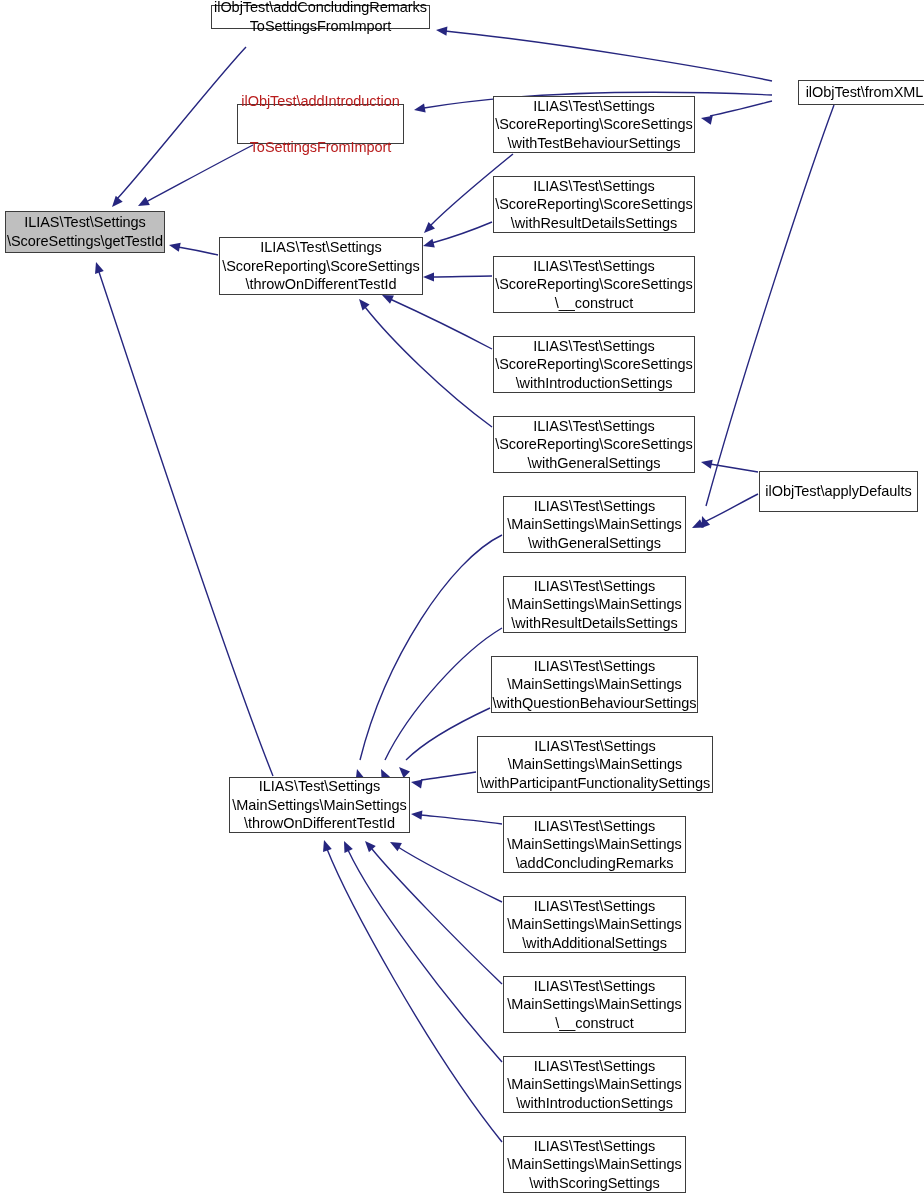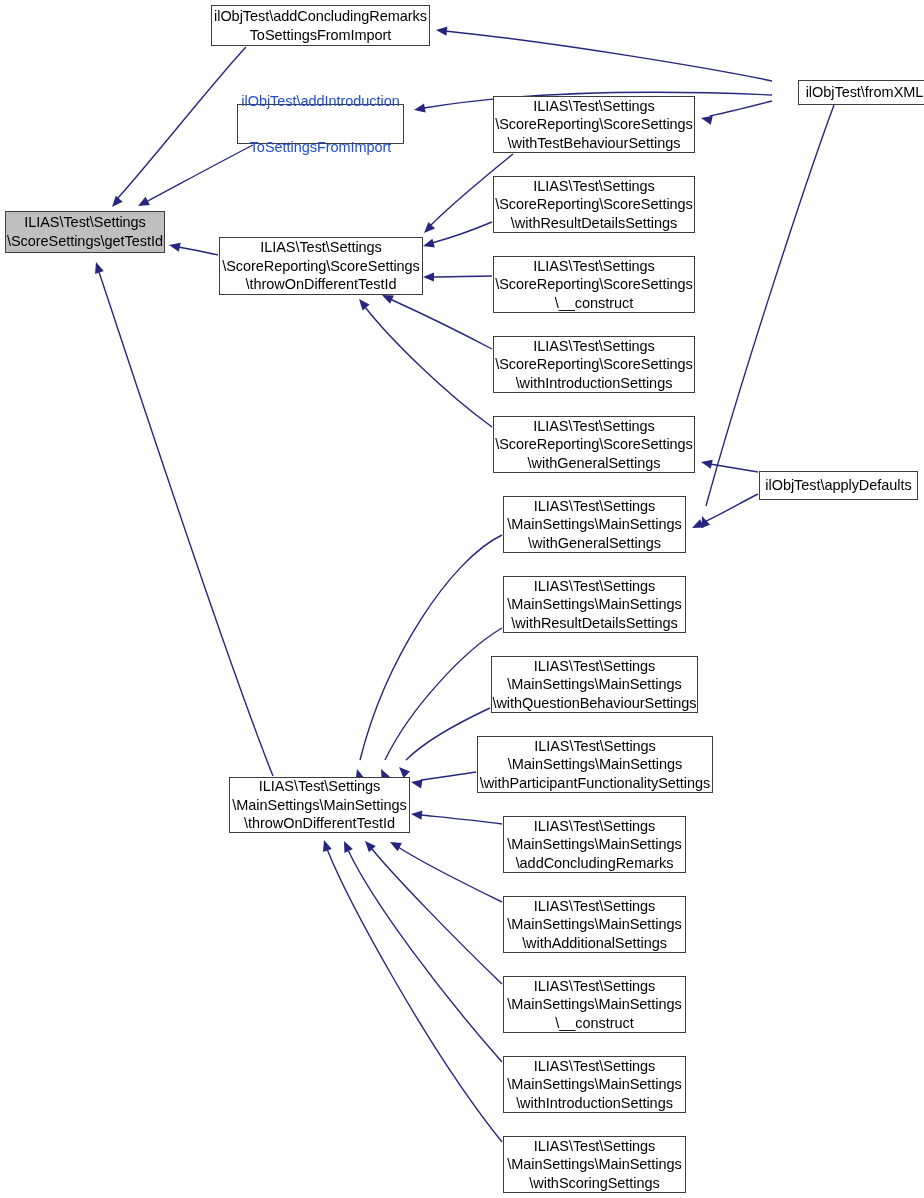--- a/index.html
+++ b/index.html
@@ -99,25 +99,25 @@
       <polygon points="390,842 401.8719927102633,843.1026282634938 397.5528543326331,851.2257461177959" fill="#26267f"></polygon>
       <path d="M502,984 C456,940 394,876 372,849" fill="none" stroke="#26267f" stroke-width="1.4"></path>
       <polygon points="365,841 375.7789028671435,846.0965922910007 368.9419704727514,852.2525938695021" fill="#26267f"></polygon>
       <path d="M502,1062 C442,994 373,903 348,850" fill="none" stroke="#26267f" stroke-width="1.4"></path>
       <polygon points="344,841 352.8178166995163,849.0253416533959 344.4797850587791,852.9134296614103" fill="#26267f"></polygon>
       <path d="M502,1142 C428,1050 347,899 327,849" fill="none" stroke="#26267f" stroke-width="1.4"></path>
       <polygon points="324,840 331.77404691308215,849.0401435051219 323.02432696316674,851.8830998533715" fill="#26267f"></polygon>
     </svg>
   <div id="nodes">
       <div class="node current" style="left: 5px; top: 211px; width: 160px; height: 42px; border-color: rgb(61, 61, 61); color: rgb(0, 0, 0); background: rgb(191, 191, 191);"><span class="ln">ILIAS\Test\Settings</span><span class="ln">\ScoreSettings\getTestId</span></div>
-      <div class="node" style="left: 211px; top: 5px; width: 219px; height: 41px; border-color: rgb(61, 61, 61); color: rgb(0, 0, 0); background: rgb(255, 255, 255);"><span class="ln">ilObjTest\addConcludingRemarks</span><span class="ln">ToSettingsFromImport</span></div>
-      <div class="node" style="left: 237px; top: 104px; width: 167px; height: 40px; border-color: rgb(61, 61, 61); color: #1d4ed8; background: rgb(255, 255, 255); gap: 27px;"><span class="ln">ilObjTest\addIntroduction</span><span class="ln">ToSettingsFromImport</span></div>
+      <div class="node" style="left: 211px; top: 5px; width: 219px; height: 24px; border-color: rgb(61, 61, 61); color: rgb(0, 0, 0); background: rgb(255, 255, 255);"><span class="ln">ilObjTest\addConcludingRemarks</span><span class="ln">ToSettingsFromImport</span></div>
+      <div class="node" style="left: 237px; top: 104px; width: 167px; height: 40px; border-color: rgb(61, 61, 61); color: #b91c1c; background: rgb(255, 255, 255); gap: 27px;"><span class="ln">ilObjTest\addIntroduction</span><span class="ln">ToSettingsFromImport</span></div>
       <div class="node" style="left: 219px; top: 237px; width: 204px; height: 58px; border-color: rgb(61, 61, 61); color: rgb(0, 0, 0); background: rgb(255, 255, 255);"><span class="ln">ILIAS\Test\Settings</span><span class="ln">\ScoreReporting\ScoreSettings</span><span class="ln">\throwOnDifferentTestId</span></div>
       <div class="node" style="left: 798px; top: 80px; width: 133px; height: 25px; border-color: rgb(61, 61, 61); color: rgb(0, 0, 0); background: rgb(255, 255, 255);"><span class="ln">ilObjTest\fromXML</span></div>
-      <div class="node" style="left: 759px; top: 471px; width: 159px; height: 29px; border-color: rgb(61, 61, 61); color: rgb(0, 0, 0); background: rgb(255, 255, 255);"><span class="ln">ilObjTest\applyDefaults</span></div>
+      <div class="node" style="left: 759px; top: 471px; width: 159px; height: 41px; border-color: rgb(61, 61, 61); color: rgb(0, 0, 0); background: rgb(255, 255, 255);"><span class="ln">ilObjTest\applyDefaults</span></div>
       <div class="node" style="left: 493px; top: 96px; width: 202px; height: 57px; border-color: rgb(61, 61, 61); color: rgb(0, 0, 0); background: rgb(255, 255, 255);"><span class="ln">ILIAS\Test\Settings</span><span class="ln">\ScoreReporting\ScoreSettings</span><span class="ln">\withTestBehaviourSettings</span></div>
       <div class="node" style="left: 493px; top: 176px; width: 202px; height: 57px; border-color: rgb(61, 61, 61); color: rgb(0, 0, 0); background: rgb(255, 255, 255);"><span class="ln">ILIAS\Test\Settings</span><span class="ln">\ScoreReporting\ScoreSettings</span><span class="ln">\withResultDetailsSettings</span></div>
       <div class="node" style="left: 493px; top: 256px; width: 202px; height: 57px; border-color: rgb(61, 61, 61); color: rgb(0, 0, 0); background: rgb(255, 255, 255);"><span class="ln">ILIAS\Test\Settings</span><span class="ln">\ScoreReporting\ScoreSettings</span><span class="ln">\__construct</span></div>
       <div class="node" style="left: 493px; top: 336px; width: 202px; height: 57px; border-color: rgb(61, 61, 61); color: rgb(0, 0, 0); background: rgb(255, 255, 255);"><span class="ln">ILIAS\Test\Settings</span><span class="ln">\ScoreReporting\ScoreSettings</span><span class="ln">\withIntroductionSettings</span></div>
       <div class="node" style="left: 493px; top: 416px; width: 202px; height: 57px; border-color: rgb(61, 61, 61); color: rgb(0, 0, 0); background: rgb(255, 255, 255);"><span class="ln">ILIAS\Test\Settings</span><span class="ln">\ScoreReporting\ScoreSettings</span><span class="ln">\withGeneralSettings</span></div>
       <div class="node" style="left: 503px; top: 496px; width: 183px; height: 57px; border-color: rgb(61, 61, 61); color: rgb(0, 0, 0); background: rgb(255, 255, 255);"><span class="ln">ILIAS\Test\Settings</span><span class="ln">\MainSettings\MainSettings</span><span class="ln">\withGeneralSettings</span></div>
       <div class="node" style="left: 503px; top: 576px; width: 183px; height: 57px; border-color: rgb(61, 61, 61); color: rgb(0, 0, 0); background: rgb(255, 255, 255);"><span class="ln">ILIAS\Test\Settings</span><span class="ln">\MainSettings\MainSettings</span><span class="ln">\withResultDetailsSettings</span></div>
       <div class="node" style="left: 491px; top: 656px; width: 207px; height: 57px; border-color: rgb(61, 61, 61); color: rgb(0, 0, 0); background: rgb(255, 255, 255);"><span class="ln">ILIAS\Test\Settings</span><span class="ln">\MainSettings\MainSettings</span><span class="ln">\withQuestionBehaviourSettings</span></div>
       <div class="node" style="left: 477px; top: 736px; width: 236px; height: 57px; border-color: rgb(61, 61, 61); color: rgb(0, 0, 0); background: rgb(255, 255, 255);"><span class="ln">ILIAS\Test\Settings</span><span class="ln">\MainSettings\MainSettings</span><span class="ln">\withParticipantFunctionalitySettings</span></div>
       <div class="node" style="left: 229px; top: 777px; width: 181px; height: 56px; border-color: rgb(61, 61, 61); color: rgb(0, 0, 0); background: rgb(255, 255, 255);"><span class="ln">ILIAS\Test\Settings</span><span class="ln">\MainSettings\MainSettings</span><span class="ln">\throwOnDifferentTestId</span></div>

